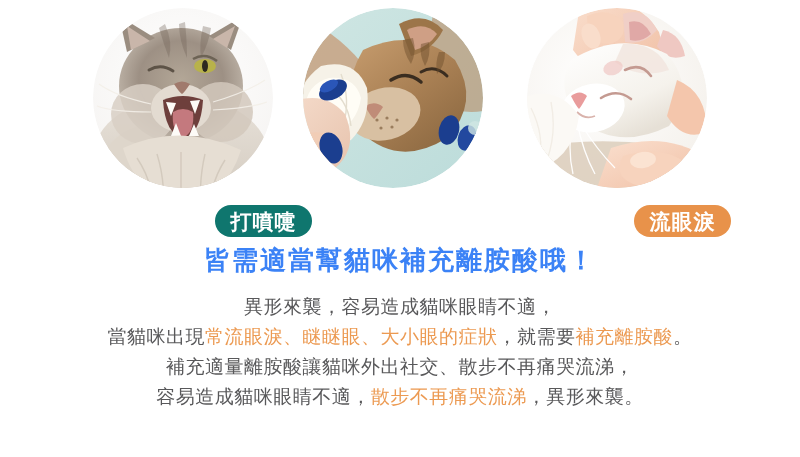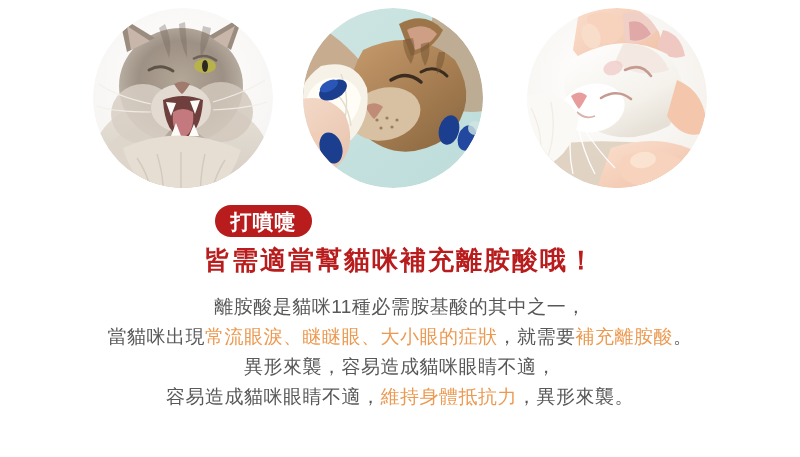--- a/index.html
+++ b/index.html
@@ -150,21 +150,21 @@
 
             <g stroke="#f3efe8" stroke-width="1.2" opacity=".9" fill="none">
               <path d="M58 96 q-36 -8 -52 -20"></path>
                 <path d="M58 104 q-38 0 -54 -6"></path>
               <path d="M120 94 q34 -10 52 -22"></path>
                 <path d="M120 102 q38 -2 54 -8"></path>
             </g>
           </g>
         </svg>
       </div>
-      <div class="badge b1" style="background:#b91c1c">打噴嚏</div>
+      <div class="badge b1" style="background:#0f766e">打噴嚏</div>
     </div>
 
     <div class="photo-card c2">
       <div class="circle-photo">
         <svg viewBox="0 0 180 180" xmlns="http://www.w3.org/2000/svg">
           <defs>
             <linearGradient id="bg2" x1="0" y1="0" x2="1" y2="1">
               <stop offset="0%" stop-color="#cfe6e3"></stop>
               <stop offset="100%" stop-color="#bcdcda"></stop>
             </linearGradient>
@@ -227,20 +227,21 @@
             <ellipse cx="30" cy="82" rx="15" ry="9" fill="#1b3e8f" transform="rotate(-28 30 82)"></ellipse>
             <ellipse cx="26" cy="78" rx="10" ry="5" fill="#2a56b8" transform="rotate(-28 26 78)"></ellipse>
             <ellipse cx="28" cy="140" rx="11" ry="16" fill="#1b3e8f" transform="rotate(-18 28 140)"></ellipse>
 
             <ellipse cx="146" cy="122" rx="10" ry="15" fill="#1b3e8f" transform="rotate(14 146 122)"></ellipse>
             <ellipse cx="164" cy="130" rx="9" ry="13" fill="#22489f" transform="rotate(18 164 130)"></ellipse>
             <circle cx="172" cy="120" r="7" fill="#cfe6e3" opacity=".8"></circle>
           </g>
         </svg>
       </div>
+      <div class="badge b2" style="background:#e8924a">流眼淚</div>
     </div>
 
     <div class="photo-card c3">
       <div class="circle-photo">
         <svg viewBox="0 0 180 180" xmlns="http://www.w3.org/2000/svg">
           <defs>
             <radialGradient id="bg3" cx="40%" cy="40%" r="80%">
               <stop offset="0%" stop-color="#ffffff"></stop>
               <stop offset="100%" stop-color="#f3efe9"></stop>
             </radialGradient>
@@ -303,22 +304,22 @@
                 <path d="M24 94 q6 30 -4 58"></path>
             </g>
           </g>
         </svg>
       </div>
 
     </div>
 
   </div>
 
-  <div class="headline" style="color:#b91c1c">皆需適當幫貓咪補充離胺酸哦！</div>
+  <div class="headline" style="color:#3b82f6">皆需適當幫貓咪補充離胺酸哦！</div>
 
   <div class="body-copy" style="color: rgb(88, 88, 90);">
-    <span class="ln"><span>離胺酸是貓咪11種必需胺基酸的其中之一，</span></span>
+    <span class="ln"><span>異形來襲，容易造成貓咪眼睛不適，</span></span>
     <span class="ln"><span>當貓咪出現</span><span class="hl" style="color: rgb(236, 154, 82);">常流眼淚、瞇瞇眼、大小眼的症狀</span><span>，就需要</span><span class="hl" style="color: rgb(236, 154, 82);">補充離胺酸</span><span>。</span></span>
-    <span class="ln"><span>異形來襲，容易造成貓咪眼睛不適，</span></span>
-    <span class="ln"><span>容易造成貓咪眼睛不適，</span><span class="hl" style="color: rgb(236, 154, 82);">維持身體抵抗力</span><span>，異形來襲。</span></span>
+    <span class="ln"><span>補充適量離胺酸讓貓咪外出社交、散步不再痛哭流涕，</span></span>
+    <span class="ln"><span>容易造成貓咪眼睛不適，</span><span class="hl" style="color: rgb(236, 154, 82);">散步不再痛哭流涕</span><span>，異形來襲。</span></span>
   </div>
 
 </div>
 
 </body></html>

